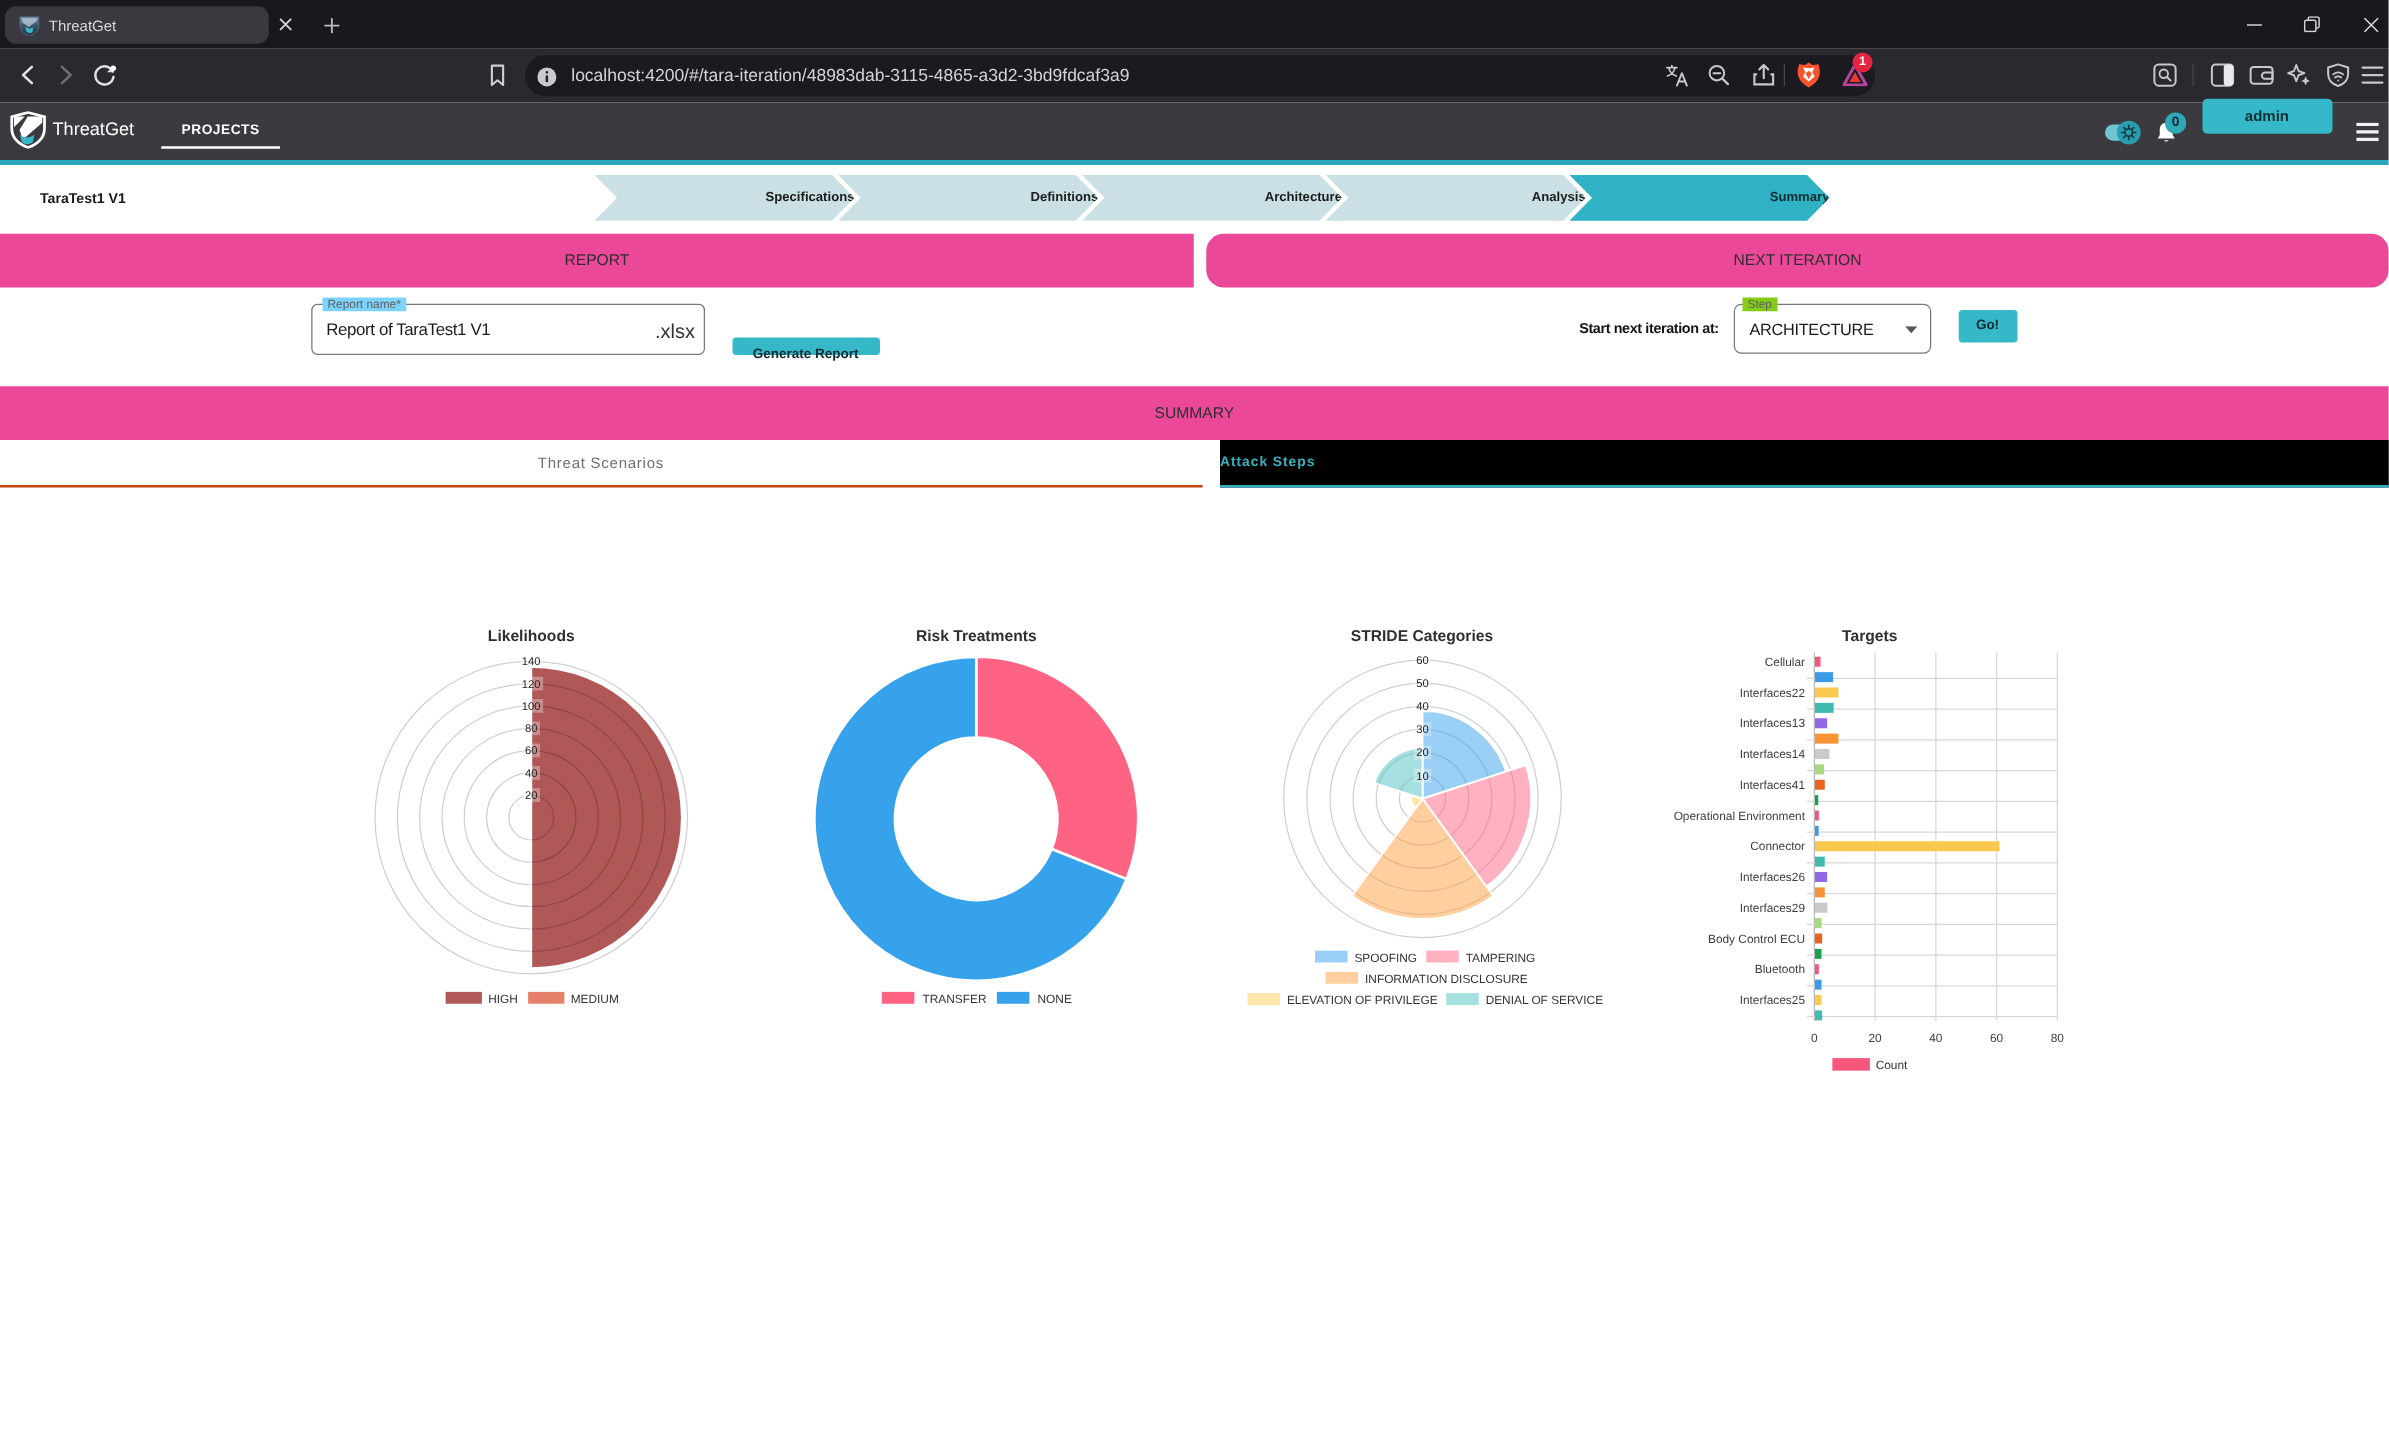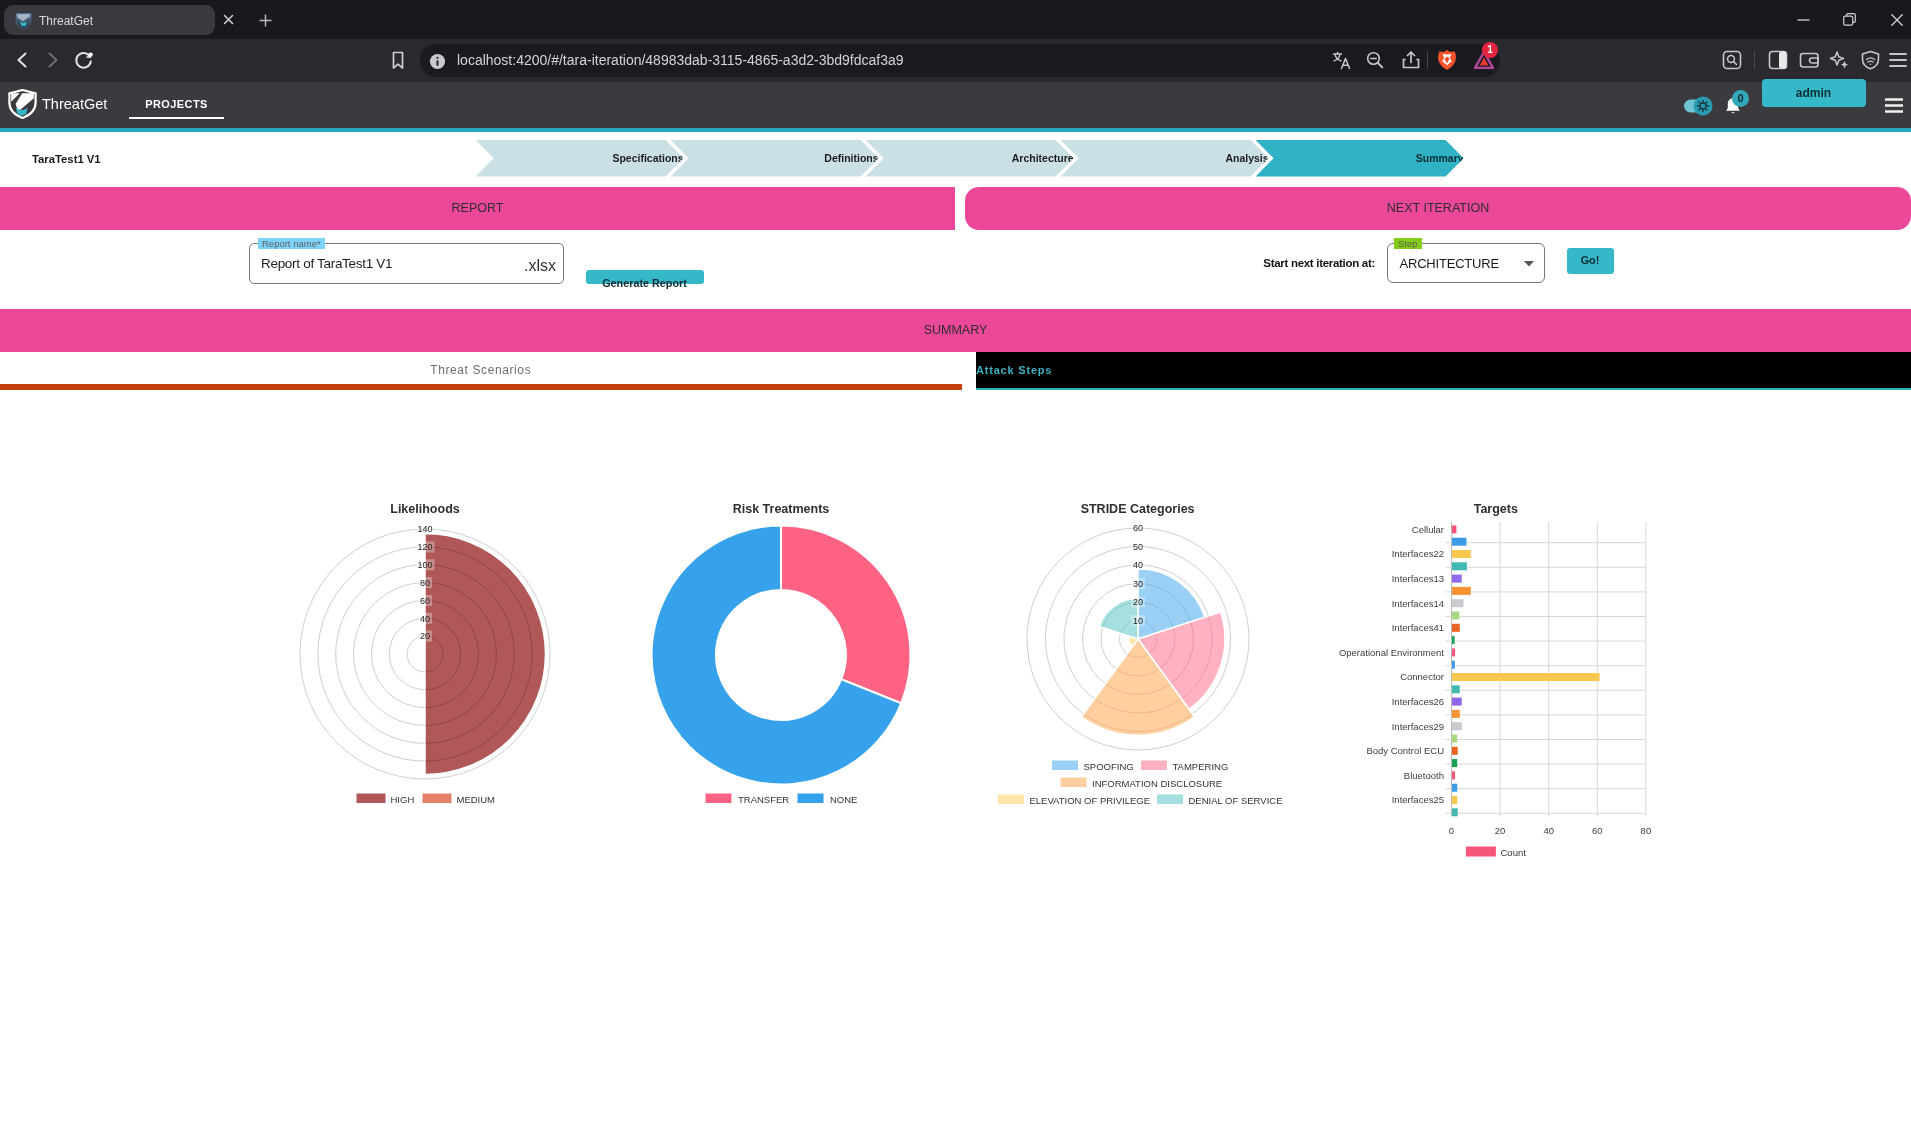--- a/index.html
+++ b/index.html
@@ -175,21 +175,21 @@
   <span class="abs" style="left:1375px;top:256.5px;font-size:11.5px;letter-spacing:-0.3px;font-weight:bold;color:#141414;transform:translateX(-100%);white-space:nowrap;">Start next iteration at:</span>
   <div class="abs" style="left:1386.5px;top:242.5px;width:158px;height:40px;border:1.2px solid #777;border-radius:6px;"></div>
   <span class="abs" style="left:1394px;top:238px;background:#84cc16;padding:0 4px;font-size:9.5px;color:#5f5f5f;">Step</span>
   <span class="abs" style="left:1399.5px;top:256px;font-size:13px;letter-spacing:-0.2px;color:#1a1a1a;">ARCHITECTURE</span>
   <svg class="abs" style="left:1524px;top:261px;" width="10" height="5.5" viewBox="0 0 10 5.5">
       <path d="M0 0 H10 L5 5.5 Z" fill="#565656"></path>
     </svg>
   <div class="abs btn" style="left:1566.5px;top:248px;width:47px;height:25.5px;line-height:25.5px;">Go!</div>
 
   <div class="abs band" style="left:0;top:309px;width:1911px;">SUMMARY</div>
-  <div class="abs" style="left:0;top:352px;width:961.5px;height:38px;border-bottom:6px solid #c2410c;color:#6e6e6e;font-size:12px;letter-spacing:0.6px;text-align:center;line-height:37px;">Threat Scenarios</div>
+  <div class="abs" style="left:0;top:352px;width:961.5px;height:38px;border-bottom:2px solid #c2410c;color:#6e6e6e;font-size:12px;letter-spacing:0.6px;text-align:center;line-height:37px;">Threat Scenarios</div>
   <div class="abs" style="left:976px;top:352px;width:949.5px;height:38px;background:#000000;border-bottom:2px solid #2fb0c0;color:#3ab1c1;font-size:11px;font-weight:bold;letter-spacing:0.8px;line-height:36px;">Attack Steps</div>
 
   <svg id="charts" class="abs" style="left:0;top:0;" width="1911" height="1148" viewBox="0 0 1911 1148">
   <text x="425" y="512.5" text-anchor="middle" font-size="12.5" font-weight="bold" fill="#2f2f2f">Likelihoods</text>
   <text x="781" y="512.5" text-anchor="middle" font-size="12.5" font-weight="bold" fill="#2f2f2f">Risk Treatments</text>
   <text x="1137.6" y="512.5" text-anchor="middle" font-size="12.5" font-weight="bold" fill="#2f2f2f">STRIDE Categories</text>
   <text x="1495.8" y="512.5" text-anchor="middle" font-size="12.5" font-weight="bold" fill="#2f2f2f">Targets</text>
   <g fill="none" stroke="#cfcfcf" stroke-width="1">
         <circle cx="425" cy="654" r="17.9"></circle>
         <circle cx="425" cy="654" r="35.7"></circle>

